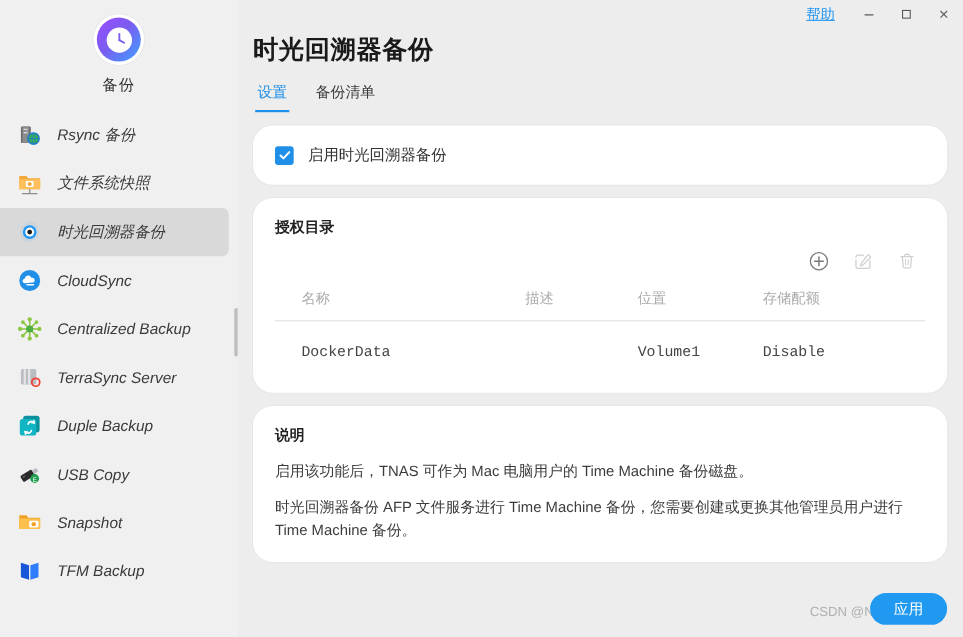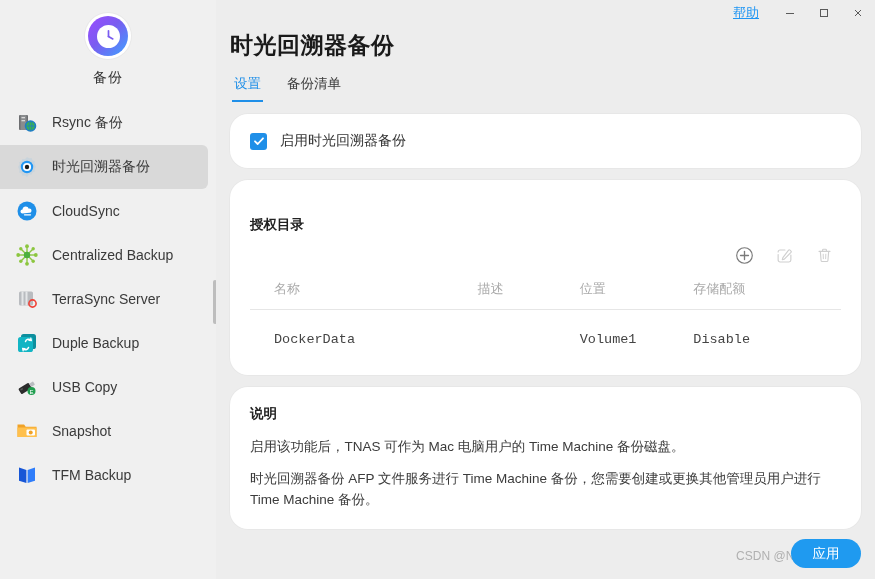--- a/index.html
+++ b/index.html
@@ -132,20 +132,21 @@
     margin-right: 12px;
     display: flex;
     align-items: center;
     justify-content: center;
   }
   .nav-icon svg { display: block; }
   .nav-label {
     font-size: 14px;
     color: #3a3a3a;
     white-space: nowrap;
+    font-style: italic;
   }
   .side-scroll {
     position: absolute;
     top: 280px;
     left: 213px;
     width: 4px;
     height: 44px;
     background: #bdbdbd;
     border-radius: 2px;
     cursor: pointer;
@@ -216,21 +217,21 @@
     flex: 0 0 17px;
   }
   .checkbox svg { display: block; }
   .check-label {
     font-size: 14px;
     color: #333;
     cursor: pointer;
   }
 
   .card-dir {
-    padding: 36px 20px 22px 20px;
+    padding: 18px 20px 22px 20px;
   }
   .card-heading {
     font-size: 13.5px;
     font-weight: bold;
     color: #222;
     margin: 0 0 4px 0;
   }
   .toolbar {
     display: flex;
     justify-content: flex-end;
@@ -378,20 +379,33 @@
             <rect x="6.5" y="6" width="3.5" height="1.3" fill="#d9d9d9"></rect>
             <rect x="6.5" y="9" width="3.5" height="1.3" fill="#d9d9d9"></rect>
             <circle cx="15.5" cy="15" r="5" fill="#3bb54a"></circle>
             <circle cx="15.5" cy="15" r="5" fill="none" stroke="#1f7ec4" stroke-width="1.6"></circle>
             <path d="M10.6 15h9.8M15.5 10c2 3 2 7 0 10M15.5 10c-2 3-2 7 0 10" stroke="#1f7ec4" stroke-width="0.9" fill="none"></path>
           </svg>
         </span>
         <span class="nav-label">Rsync 备份</span>
       </div>
 
+      <div class="nav-item">
+        <span class="nav-icon">
+          <svg width="24" height="24" viewBox="0 0 24 24">
+            <path d="M2.5 5h6.5l1.6 2h10.9v10H2.5z" fill="#f2a93b"></path>
+            <rect x="2.5" y="8" width="19" height="9" fill="#ffc05c"></rect>
+            <rect x="8.5" y="9.5" width="7" height="5.5" rx="1" fill="#ffffff"></rect>
+            <circle cx="12" cy="12.3" r="1.9" fill="#f2a93b"></circle>
+            <line x1="12" y1="17" x2="12" y2="21" stroke="#8a8c8e" stroke-width="1.2"></line>
+            <line x1="5" y1="21" x2="19" y2="21" stroke="#8a8c8e" stroke-width="1.2"></line>
+          </svg>
+        </span>
+        <span class="nav-label">文件系统快照</span>
+      </div>
 
       <div class="nav-item active">
         <span class="nav-icon">
           <svg width="24" height="24" viewBox="0 0 24 24">
             <path d="M12 2l2.1 1.3L16.5 3l1 2.3 2.3 1-.3 2.4L21 12l-1.5 2.1.3 2.4-2.3 1-1 2.3-2.4-.3L12 22l-2.1-1.5-2.4.3-1-2.3-2.3-1 .3-2.4L3 12l1.5-2.3-.3-2.4 2.3-1 1-2.3 2.4.3z" fill="#c9d4dc"></path>
             <circle cx="12" cy="12" r="6.2" fill="#2196f3"></circle>
             <circle cx="12" cy="12" r="4.1" fill="#ffffff"></circle>
             <circle cx="12" cy="12" r="2.2" fill="#1a1a1a"></circle>
           </svg>
         </span>

